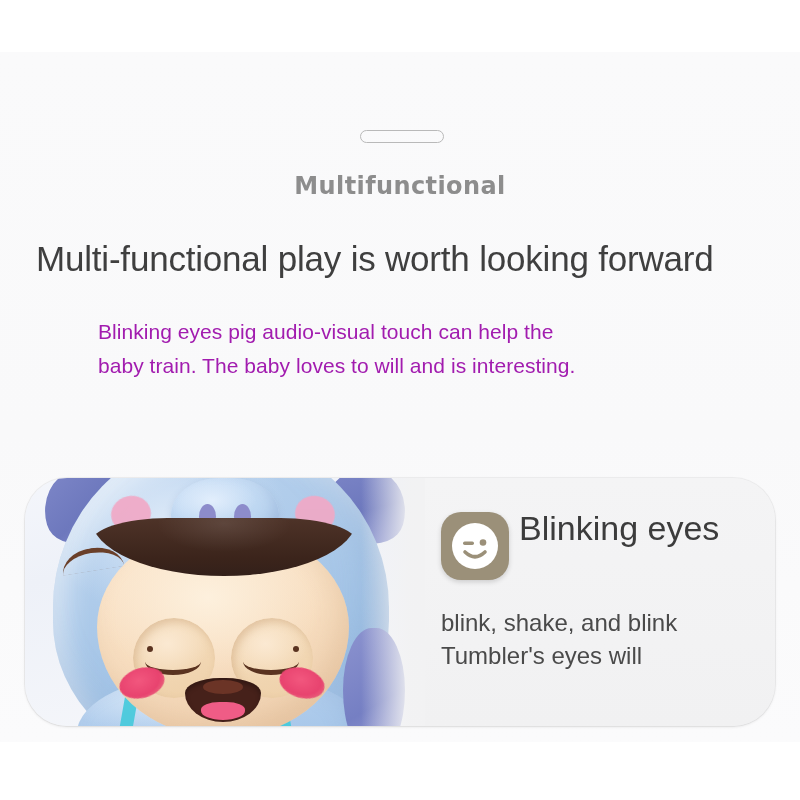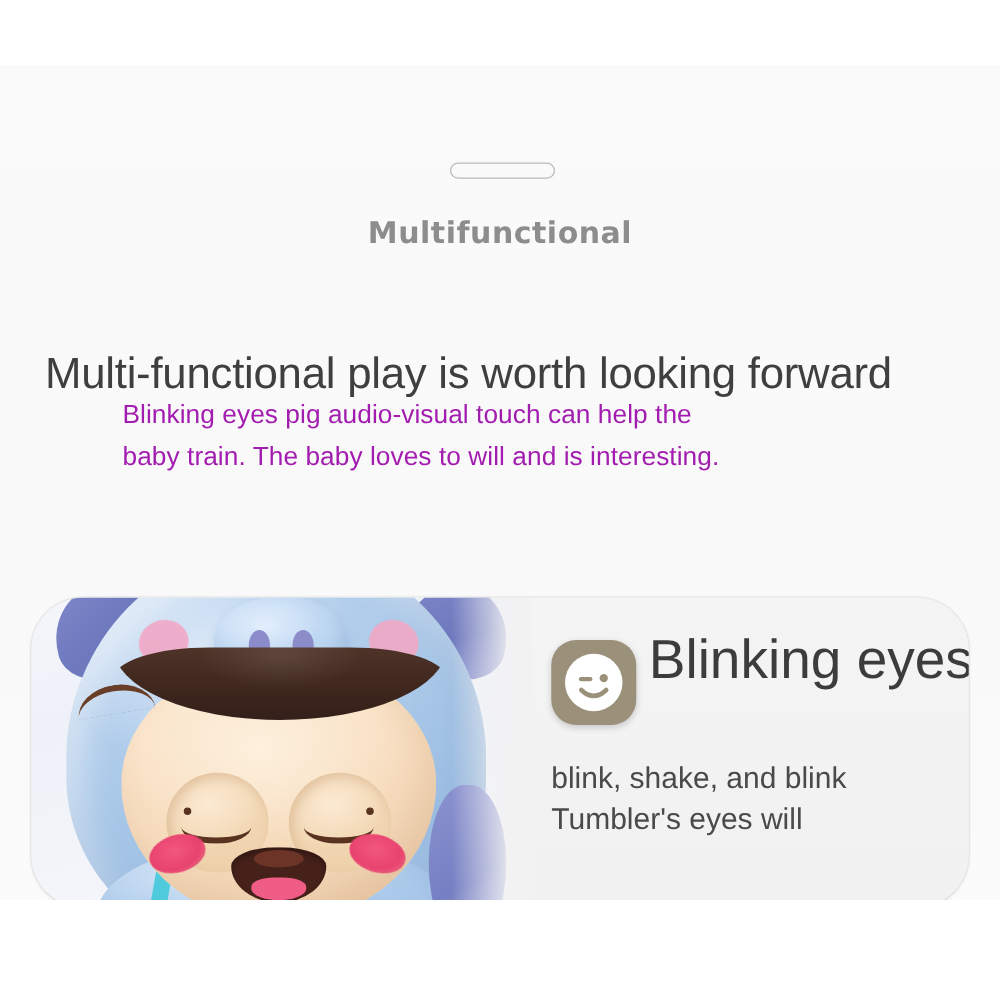--- a/index.html
+++ b/index.html
@@ -11,21 +11,21 @@
     height: 800px;
     overflow: hidden;
     background: #ffffff;
     font-family: "Liberation Sans", sans-serif;
     -webkit-font-smoothing: antialiased;
   }
 
   #page {
     position: relative;
     width: 800px;
-    height: 720px;
+    height: 800px;
     background: #ffffff;
     overflow: hidden;
   }
 
   
   .panel-bg {
     position: absolute;
     left: 0;
     top: 52px;
     width: 800px;
@@ -61,21 +61,20 @@
   }
 
   
   .headline-wrap {
     position: absolute;
     left: 0;
     top: 232px;
     width: 800px;
     height: 56px;
     overflow: hidden;
-    margin-top: 40px;
   }
   .headline {
     position: absolute;
     left: 36px;
     top: 0;
     white-space: nowrap;
     font-size: 35px;
     font-weight: 400;
     color: #3f3f3f;
     line-height: 54px;
@@ -369,21 +368,21 @@
     box-shadow: 0 2px 5px rgba(0,0,0,0.16);
   }
   .badge svg { display: block; }
 
   .feature-titles {
     position: absolute;
     left: 78px;
     top: -4px;
   }
   .feature-title {
-    font-size: 44px;
+    font-size: 34px;
     font-weight: 400;
     color: #3c3c3c;
     line-height: 44px;
     white-space: nowrap;
   }
   .feature-sub {
     margin-top: 2px;
     font-size: 14px;
     font-weight: bold;
     color: #33302c;

